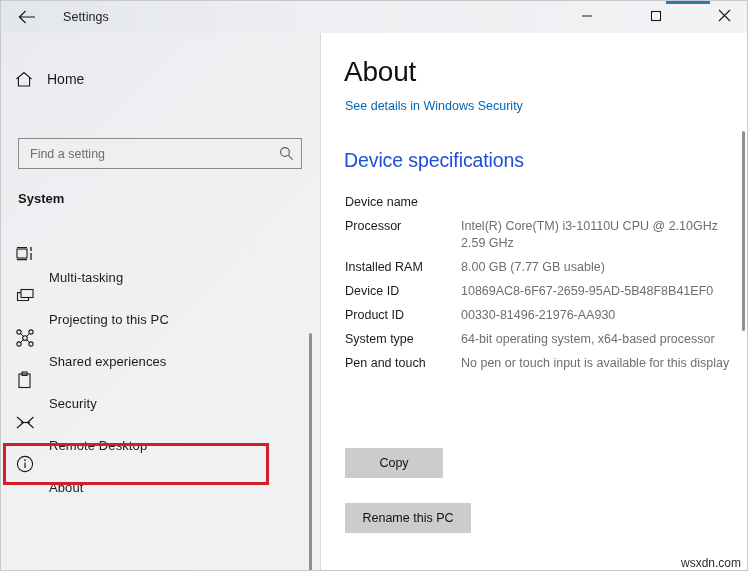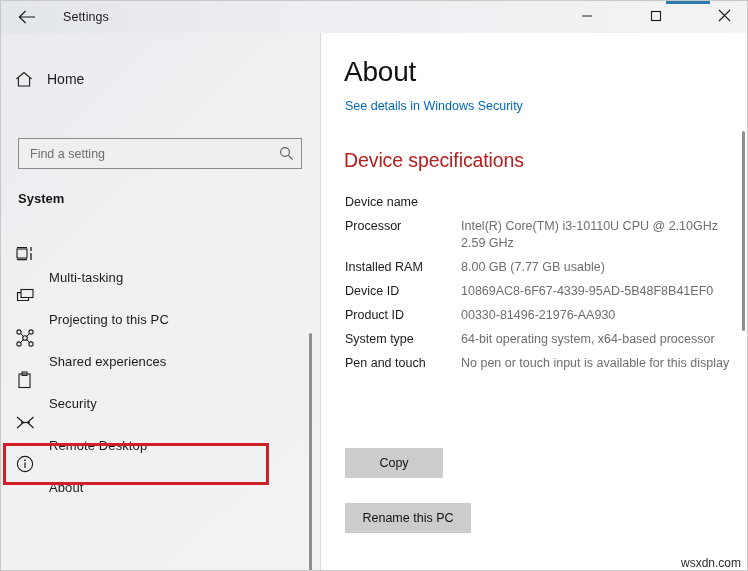--- a/index.html
+++ b/index.html
@@ -206,21 +206,21 @@
     font-size: 12.5px;
     color: #0067b8;
     text-decoration: none;
     cursor: default;
   }
 
   #specs-title {
     position: absolute;
     left: 23px; top: 116px;
     font-size: 19.5px;
-    color: #b91c1c;
+    color: #1d4ed8;
     letter-spacing: -0.1px;
   }
 
   #spec-table {
     position: absolute;
     left: 24px; top: 160px;
     width: 400px;
   }
   .spec-row {
     display: flex;
@@ -450,21 +450,21 @@
         <div class="spec-val">Intel(R) Core(TM) i3-10110U CPU @ 2.10GHz   2.59 GHz</div>
       </div>
 
       <div class="spec-row">
         <div class="spec-key">Installed RAM</div>
         <div class="spec-val">8.00 GB (7.77 GB usable)</div>
       </div>
 
       <div class="spec-row">
         <div class="spec-key">Device ID</div>
-        <div class="spec-val">10869AC8-6F67-4339-95AD-5B48F8B41EF0</div>
+        <div class="spec-val">10869AC8-6F67-2659-95AD-5B48F8B41EF0</div>
       </div>
 
       <div class="spec-row">
         <div class="spec-key">Product ID</div>
         <div class="spec-val">00330-81496-21976-AA930</div>
       </div>
 
       <div class="spec-row">
         <div class="spec-key">System type</div>
         <div class="spec-val">64-bit operating system, x64-based processor</div>

